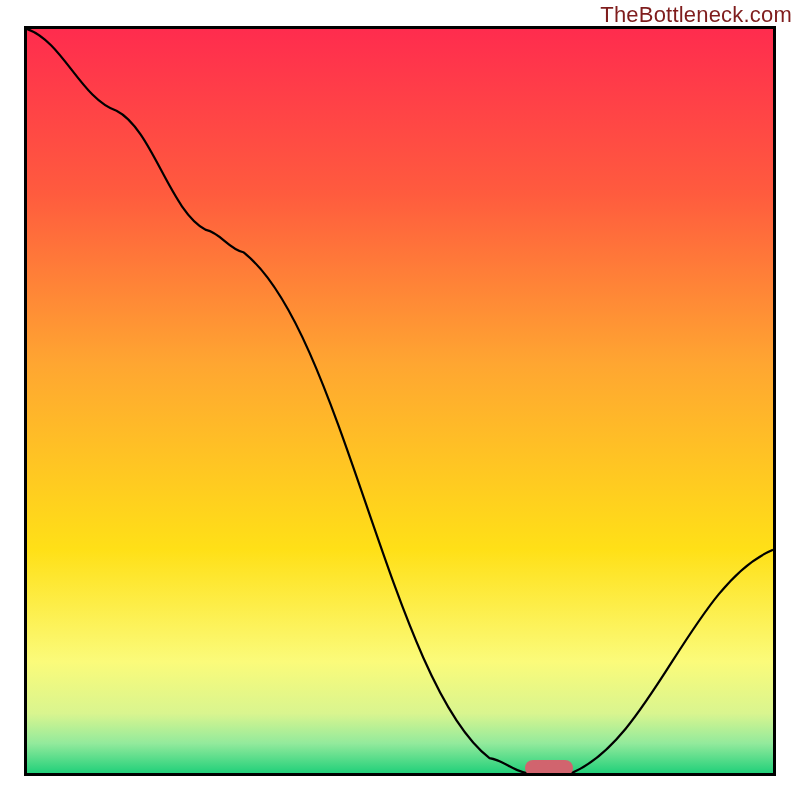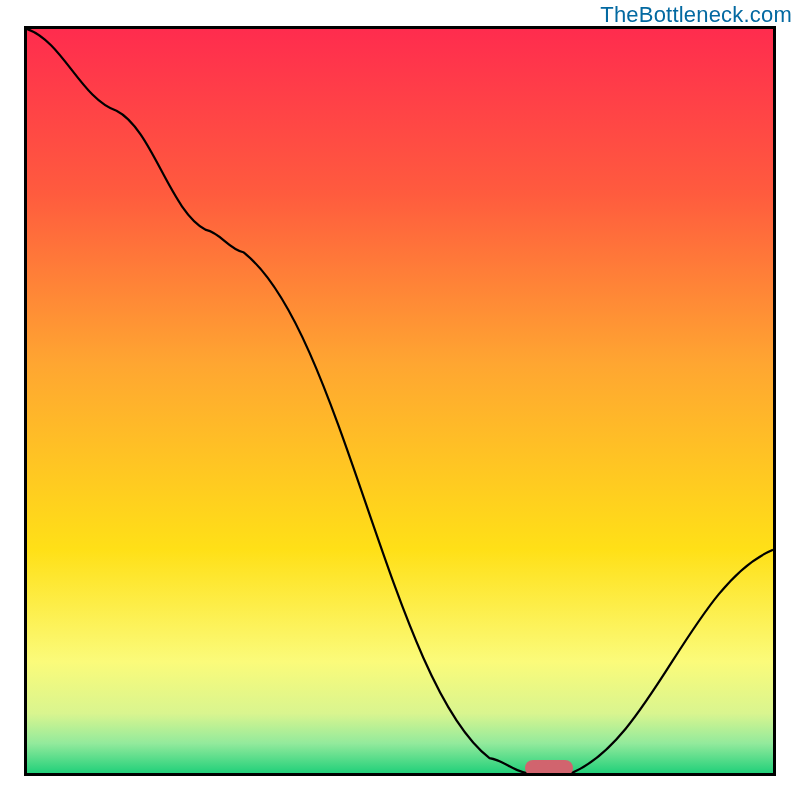--- a/index.html
+++ b/index.html
@@ -9,21 +9,21 @@
     height: 800px;
     background: #ffffff;
     font-family: Arial, Helvetica, sans-serif;
     overflow: hidden;
   }
   .watermark {
     position: absolute;
     top: 2px;
     right: 8px;
     font-size: 22px;
-    color: #0369a1;
+    color: #7f1d1d;
     font-weight: 500;
     letter-spacing: 0.2px;
   }
   .chart-frame {
     position: absolute;
     left: 24px;
     top: 26px;
     width: 752px;
     height: 750px;
     border: 3px solid #000;

